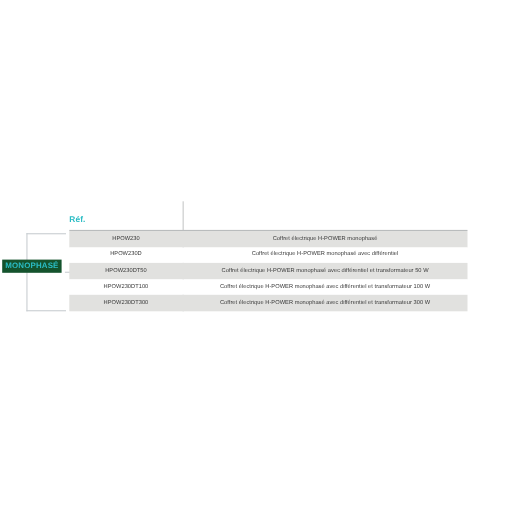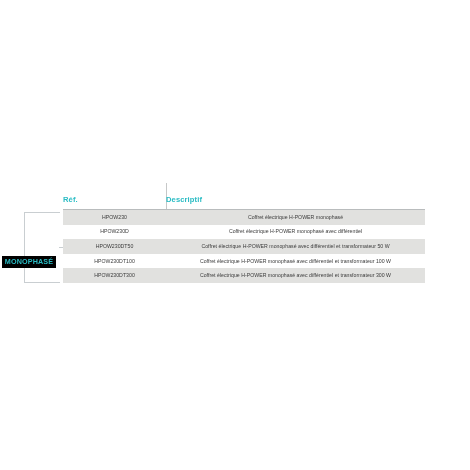--- a/index.html
+++ b/index.html
@@ -48,25 +48,24 @@
   .group-label {
     position: absolute;
     left: 2px;
     top: 236px;
     width: 54px;
     text-align: center;
     font-size: 7.2px;
     font-weight: bold;
     letter-spacing: 0.15px;
     color: #2abcc4;
-    background: #000000;
+    background: #14532d;
     padding: 2px 0;
     line-height: 8px;
     white-space: nowrap;
-    margin-top: 20px;
   }
 
   
   .table {
     position: absolute;
     left: 63px;
     top: 180px;
     width: 362px;
   }
 
@@ -129,21 +128,20 @@
   <div class="bracket"></div>
   <div class="bracket-stub"></div>
   <div class="group-label">MONOPHASÉ</div>
 
   <div class="table">
 
     <div class="col-divider"></div>
 
     <div class="thead">
       <div class="th th-ref">Réf.</div>
-      <div class="th th-desc">Descriptif</div>
     </div>
 
     <div class="tbody">
 
       <div class="row shaded">
         <div class="cell cell-ref">HPOW230</div>
         <div class="cell cell-desc">Coffret électrique H-POWER monophasé</div>
       </div>
 
       <div class="row plain">

